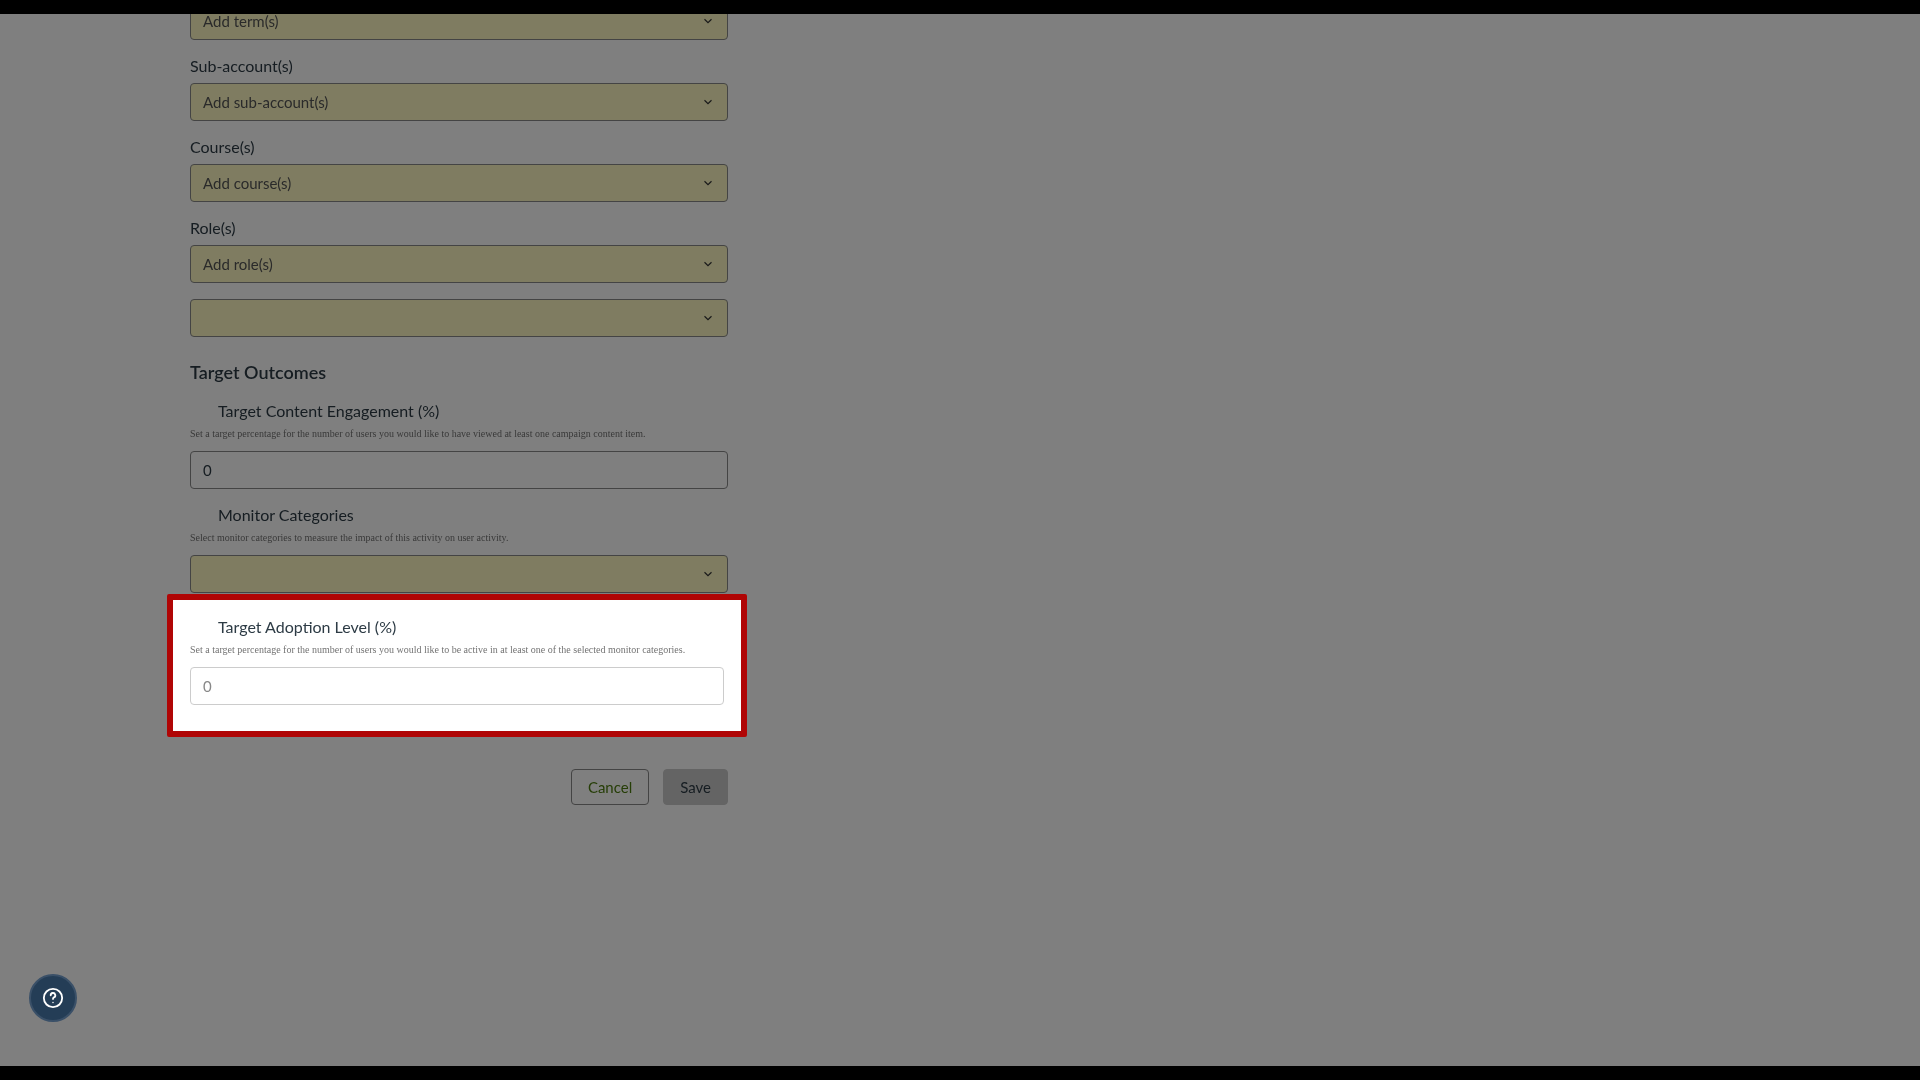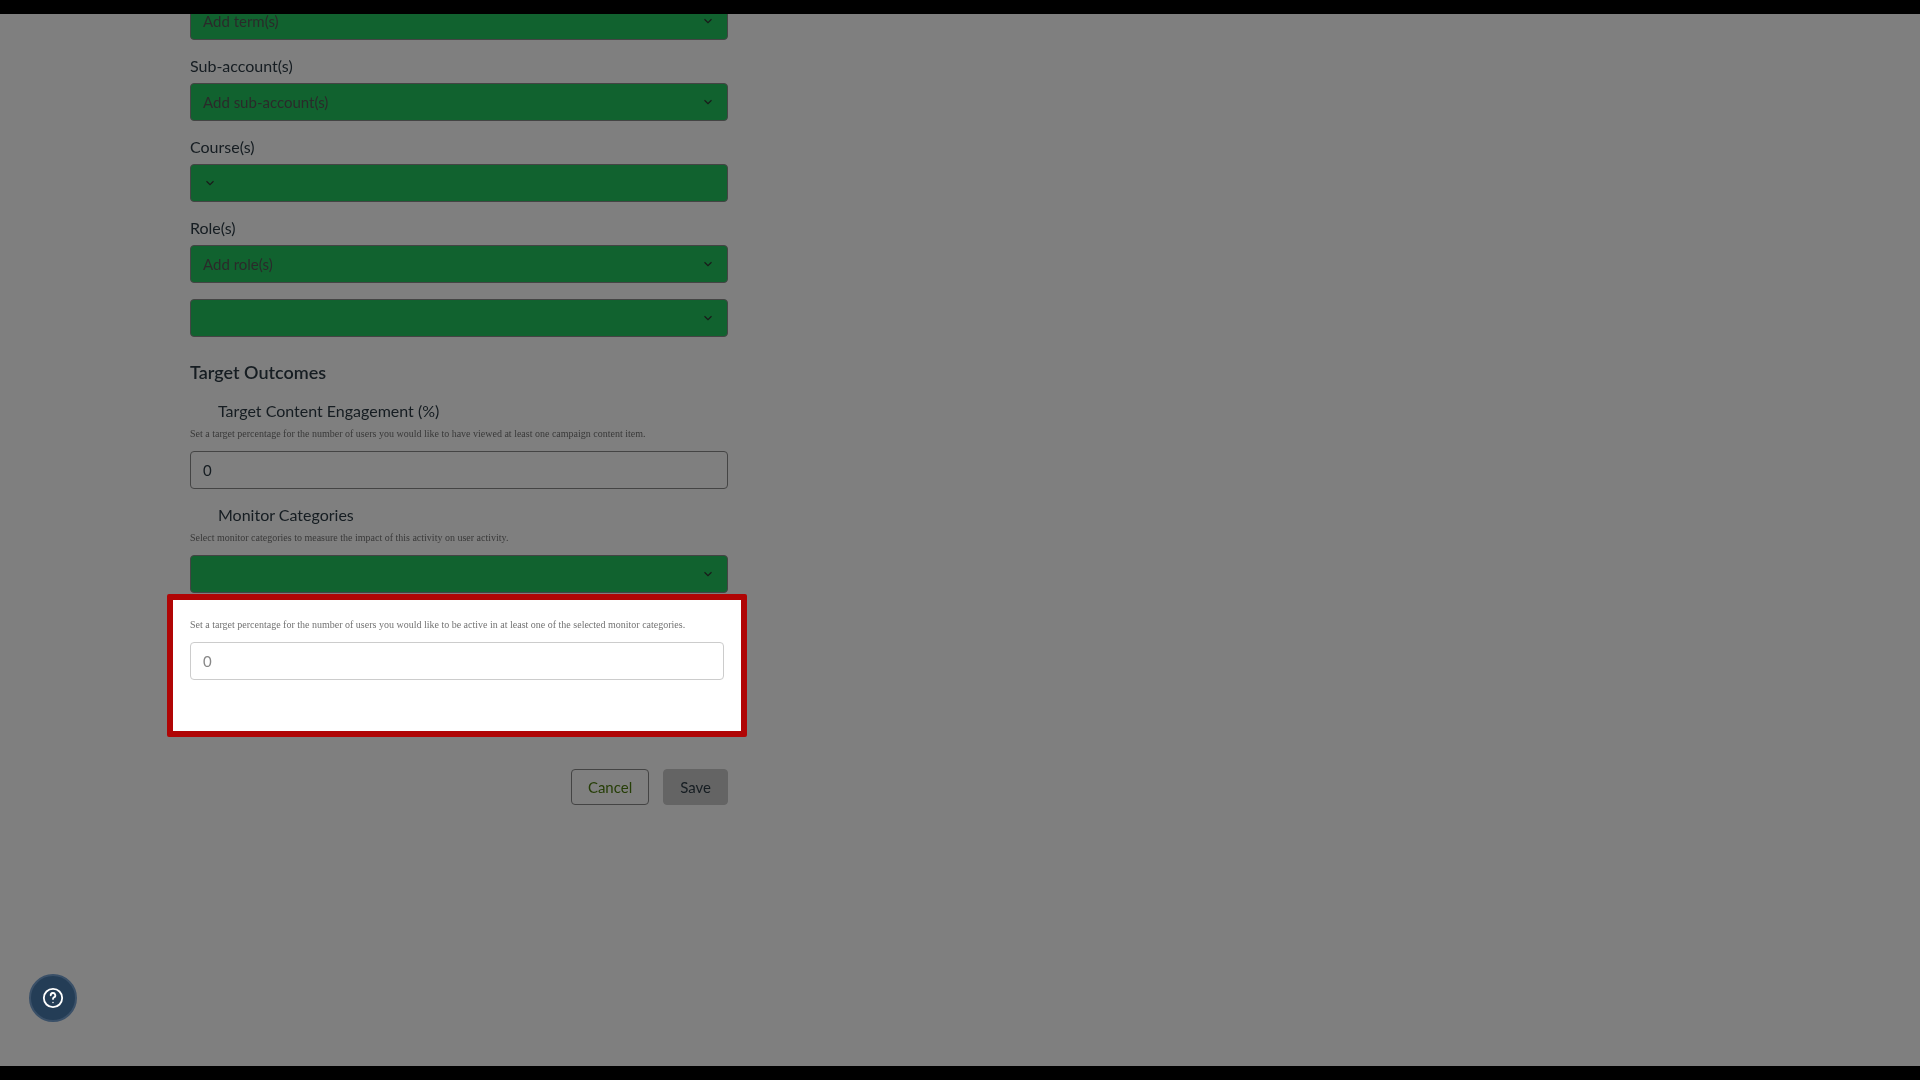--- a/index.html
+++ b/index.html
@@ -47,21 +47,21 @@
       margin-bottom: 8px;
       display: block;
       font-weight: 400;
     }
     .select-wrapper {
       position: relative;
       width: 100%;
       height: 38px;
       border: 1px solid #888;
       border-radius: 4px;
-      background: #22c55e;
+      background: #fef9c3;
       display: flex;
       align-items: center;
       padding: 0 12px;
       cursor: pointer;
     }
     .select-placeholder {
       color: #555;
       font-size: 15px;
       flex: 1;
     }
@@ -196,20 +196,21 @@
       <span class="select-placeholder">Add sub-account(s)</span>
       <svg class="chevron-icon" viewBox="0 0 24 24">
           <polyline points="6 9 12 15 18 9"></polyline>
         </svg>
     </div>
   </div>
 
   <div class="field-group">
     <label class="field-label">Course(s)</label>
     <div class="select-wrapper">
+      <span class="select-placeholder">Add course(s)</span>
       <svg class="chevron-icon" viewBox="0 0 24 24">
           <polyline points="6 9 12 15 18 9"></polyline>
         </svg>
     </div>
   </div>
 
   <div class="field-group">
     <label class="field-label">Role(s)</label>
     <div class="select-wrapper">
       <span class="select-placeholder">Add role(s)</span>
@@ -252,20 +253,21 @@
   <div class="button-row">
     <button class="btn btn-secondary">Cancel</button>
     <button class="btn btn-primary">Save</button>
   </div>
 
 </div>
 
 <div class="overlay"></div>
 
 <div class="cutout" style="left:172px; top:599px; width:570px; height:132px; padding:18px 18px 14px 18px;">
+  <div class="sub-heading">Target Adoption Level (%)</div>
   <div class="help-text">Set a target percentage for the number of users you would like to be active in at least one of the selected monitor categories.</div>
   <input class="text-input" type="text" style="border-color: rgb(204, 204, 204);" placeholder="0">
 </div>
 
 <div class="highlight-box" style="left:167px; top:594px; width:580px; height:143px; z-index:6;"></div>
 
 <div class="help-fab">
   <svg viewBox="0 0 24 24" fill="none" stroke="#fff" stroke-width="2" stroke-linecap="round" stroke-linejoin="round">
     <circle cx="12" cy="12" r="10"></circle>
     <path d="M9.5 9a2.5 2.5 0 1 1 3.5 2.3c-.8.4-1 1-1 1.7"></path>

